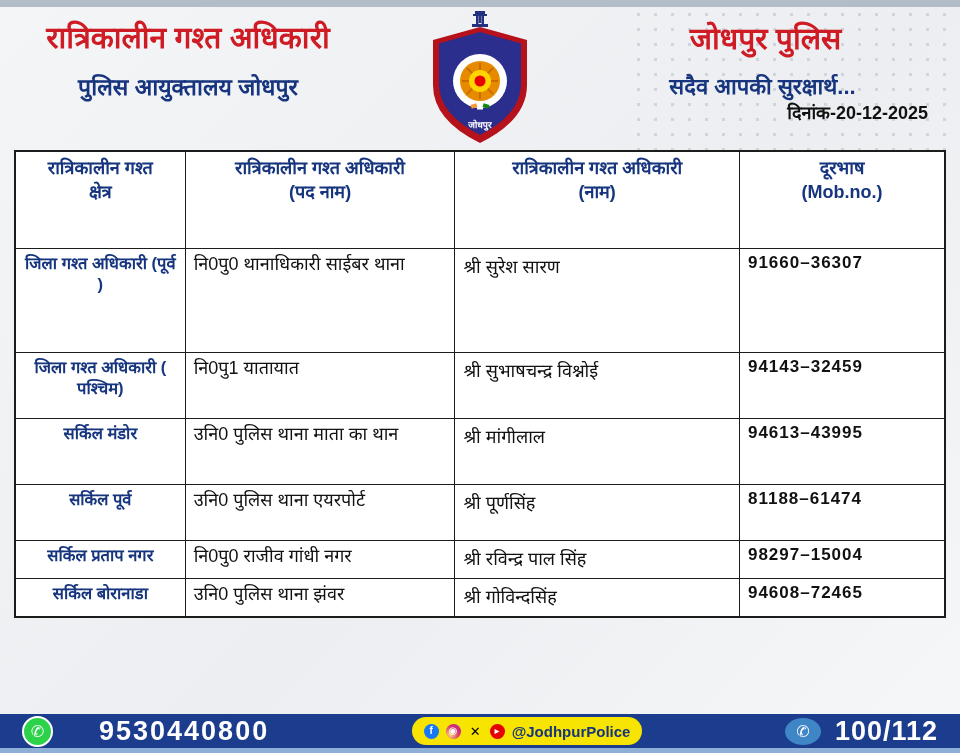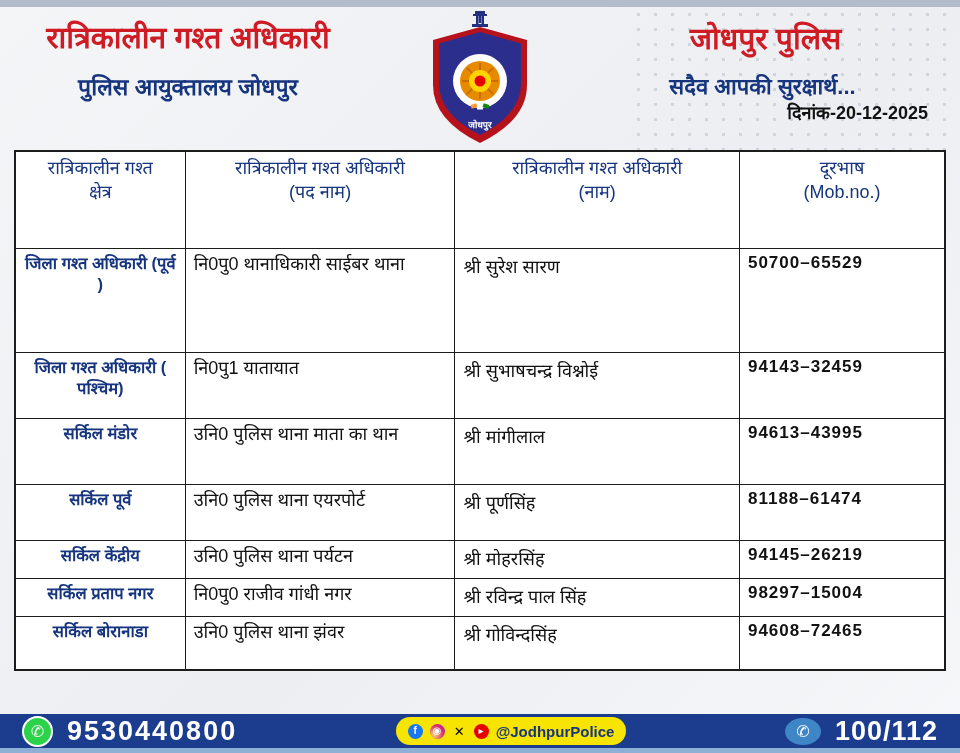--- a/index.html
+++ b/index.html
@@ -33,21 +33,21 @@
     position:absolute;left:14px;top:150px;width:932px;
     border-collapse:collapse;background:#fff;
     border:2px solid #1c1c1c;table-layout:fixed;
   }
   table.patrol th,table.patrol td{
     border:1.4px solid #1c1c1c;padding:4px 8px;vertical-align:top;
   }
   col.c1{width:18.3%;} col.c2{width:29.0%;} col.c3{width:30.6%;} col.c4{width:22.1%;}
   thead th{
     height:88px;vertical-align:middle;text-align:center;
-    color:#16357e;font-weight:400;font-size:18px;line-height:1.35;margin-top:44px;
+    color:#16357e;font-weight:700;font-size:18px;line-height:1.35;margin-top:44px;
   }
   .col-area{
     vertical-align:middle;text-align:center;
     color:#16357e;font-weight:800;font-size:16.5px;line-height:1.3;padding:2px 4px;
   }
   .col-designation{font-size:18px;color:#111;line-height:1.3;padding-left:12px;}
   .col-name{font-size:18px;color:#111;line-height:1.6;padding-left:14px;white-space:pre-line;}
   .col-mobile{font-size:17px;font-weight:700;color:#111;letter-spacing:1px;padding-left:16px;padding-top:6px;}
   tbody tr:nth-child(1){height:104px;}
   tbody tr:nth-child(2){height:66px;}
@@ -64,21 +64,21 @@
     position:absolute;left:0;bottom:5px;width:960px;height:34px;
     background:#1c3d8e;display:flex;align-items:center;
     justify-content:space-between;padding:0 22px;box-sizing:border-box;
   }
   .f-group{display:flex;align-items:center;gap:14px;}
   .wa-icon{
     width:27px;height:27px;border-radius:50%;background:#2bd24a;
     border:2px solid #fff;display:flex;align-items:center;justify-content:center;
     color:#fff;font-size:16px;font-weight:700;box-shadow:0 0 0 2px #1c3d8e;
   }
-  .wa-number{color:#fff;font-size:27px;font-weight:800;letter-spacing:2px;}
+  .wa-number{color:#fff;font-size:27px;font-weight:800;letter-spacing:2px;margin-left:32px;}
   .social-pill{
     background:#f7e400;border-radius:14px;padding:3px 12px;
     display:flex;align-items:center;gap:7px;height:22px;
   }
   .s-ico{width:15px;height:15px;border-radius:50%;display:flex;align-items:center;justify-content:center;
     color:#fff;font-size:10px;font-weight:800;line-height:1;}
   .s-fb{background:#1877f2;}
   .s-ig{background:radial-gradient(circle at 30% 70%,#feda75,#d62976 60%,#962fbf);}
   .s-x{background:transparent;color:#000;font-size:13px;}
   .s-yt{background:#e60000;}
@@ -167,45 +167,39 @@
         <div>दूरभाष</div>
         <div>(Mob.no.)</div>
       </th>
     </tr>
   </thead>
   <tbody>
       <tr>
         <td class="col-area">जिला गश्त अधिकारी (पूर्व )</td>
         <td class="col-designation">नि0पु0 थानाधिकारी साईबर थाना</td>
         <td class="col-name">श्री सुरेश सारण</td>
-        <td class="col-mobile">50700–65529</td>
+        <td class="col-mobile">91660–36307</td>
       </tr>
       <tr>
         <td class="col-area">जिला गश्त अधिकारी ( पश्चिम)</td>
         <td class="col-designation">नि0पु1 यातायात</td>
         <td class="col-name">श्री सुभाषचन्द्र विश्नोई</td>
         <td class="col-mobile">94143–32459</td>
       </tr>
       <tr>
         <td class="col-area">सर्किल मंडोर</td>
         <td class="col-designation">उनि0 पुलिस थाना माता का थान</td>
         <td class="col-name">श्री मांगीलाल</td>
         <td class="col-mobile">94613–43995</td>
       </tr>
       <tr>
         <td class="col-area">सर्किल पूर्व</td>
         <td class="col-designation">उनि0 पुलिस थाना एयरपोर्ट</td>
         <td class="col-name">श्री पूर्णसिंह</td>
         <td class="col-mobile">81188–61474</td>
-      </tr>
-      <tr>
-        <td class="col-area">सर्किल केंद्रीय</td>
-        <td class="col-designation">उनि0 पुलिस थाना पर्यटन</td>
-        <td class="col-name">श्री मोहरसिंह</td>
-        <td class="col-mobile">94145–26219</td>
       </tr>
       <tr>
         <td class="col-area">सर्किल प्रताप नगर</td>
         <td class="col-designation">नि0पु0 राजीव गांधी नगर</td>
         <td class="col-name">श्री रविन्द्र पाल सिंह</td>
         <td class="col-mobile">98297–15004</td>
       </tr>
       <tr>
         <td class="col-area">सर्किल बोरानाडा</td>
         <td class="col-designation">उनि0 पुलिस थाना झंवर</td>

